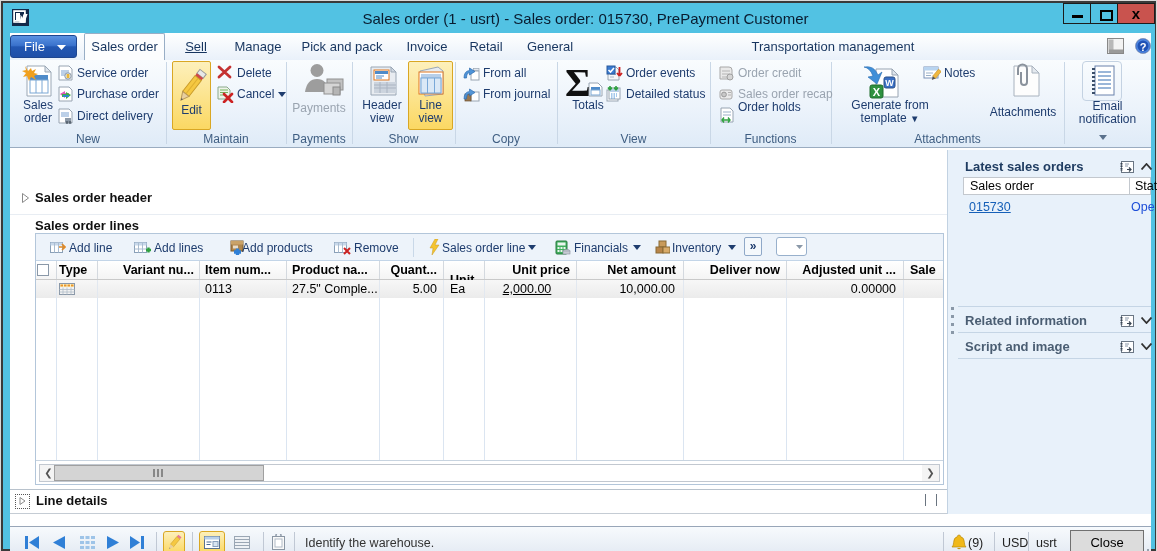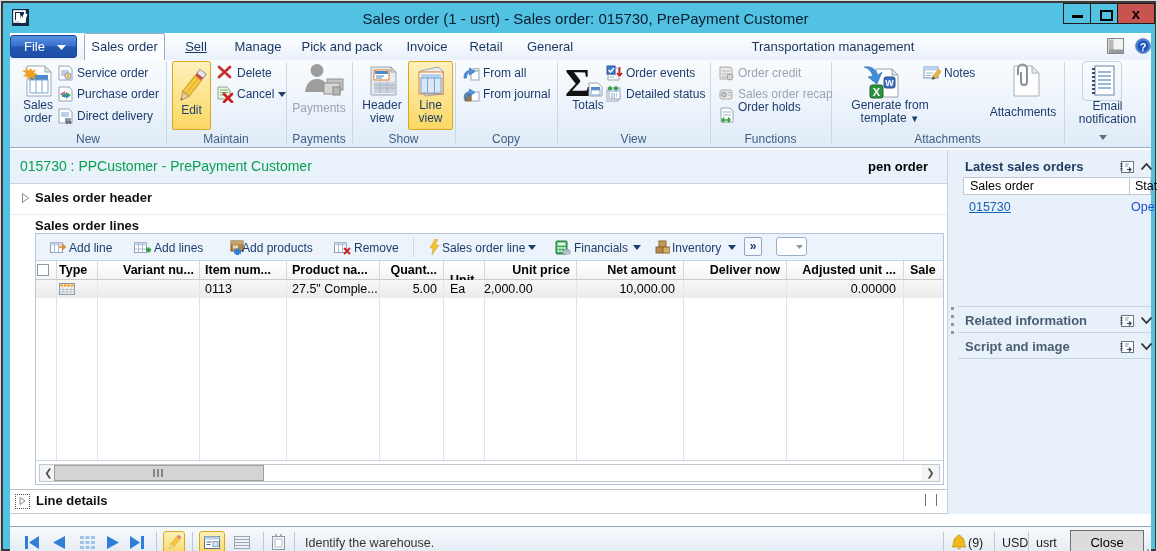--- a/index.html
+++ b/index.html
@@ -292,24 +292,20 @@
         <rect x="5" y="2" width="19" height="29" fill="#fff" stroke="#6a82ac"></rect>
         <path d="M8 8h13M8 12h13M8 16h13M8 20h13M8 24h13" stroke="#7a9ecb" stroke-width="1.6"></path>
         <path d="M5 5 h-3 M5 9 h-3 M5 13 h-3 M5 17 h-3 M5 21 h-3 M5 25 h-3 M5 29 h-3" stroke="#3a4e6a" stroke-width="2"></path>
       </svg>
     <div class="ab bigbtn" style="left:1054px;top:40px;width:87px;">Email<br>notification</div>
     <svg class="ab" style="left:1089px;top:75px;" width="8" height="5">
         <polygon points="0,0 8,0 4,5" fill="#5a718c"></polygon>
       </svg>
   </div>
   <div class="ab" id="main">
-    <div class="ab" id="band">
-      <div class="ab" style="left:10px;top:8px;font-size:14px;color:#0aa050;">015730 : PPCustomer - PrePayment Customer</div>
-      <div class="ab" style="left:800px;top:9px;width:118px;text-align:right;font-size:13px;font-weight:bold;color:#000;">pen order</div>
-    </div>
     <svg class="ab" style="left:11px;top:43px;" width="9" height="11">
         <polygon points="1.5,0.5 7.5,5 1.5,9.5" fill="none" stroke="#8a8a8a"></polygon>
       </svg>
     <div class="ab" style="left:25px;top:40px;font-size:13px;font-weight:bold;color:#111;">Sales order header</div>
     <div class="ab" style="left:0;top:64px;width:937px;height:1px;background:#e8edf3;"></div>
     <div class="ab" style="left:25px;top:68px;font-size:13px;font-weight:bold;color:#111;">Sales order lines</div>
 
     <div class="ab" id="gridbox" style="left:25px;top:83px;width:909px;height:252px;border:1px solid #b3c6da;box-sizing:border-box;background:#fff;">
       <div class="ab" id="gtoolbar" style="left:0;top:0;width:907px;height:27px;background:#edf3fa;border-bottom:1px solid #c3d5e8;box-sizing:border-box;">
         <svg class="ab" style="left:14px;top:7px;" width="16" height="13">
@@ -421,21 +417,21 @@
         <svg class="ab" style="left:23px;top:2px;" width="16" height="13">
             <rect x="0.5" y="1.5" width="15" height="11" fill="#f2f2f2" stroke="#8a98a8"></rect>
             <rect x="1" y="2" width="14" height="3" fill="#fdf0c0"></rect>
             <path d="M1.5 3.5h2.5M5 3.5h2.5M8.5 3.5h2.5M12 3.5h2.5" stroke="#e8952e" stroke-width="2"></path>
             <path d="M4 5.5v7M8 5.5v7M12 5.5v7M0.5 7.5h15M0.5 10h15" stroke="#b0bcc8" stroke-width="0.8"></path>
           </svg>
         <div class="ab" style="left:169px;top:2px;">0113</div>
         <div class="ab" style="left:256px;top:2px;">27.5" Comple...</div>
         <div class="ab" style="left:343px;top:2px;width:58px;text-align:right;">5.00</div>
         <div class="ab" style="left:414px;top:2px;">Ea</div>
-        <div class="ab" style="left:448px;top:2px;width:86px;text-align:left;">2,000.00</div>
+        <div class="ab" style="left:448px;top:2px;width:86px;text-align:center;text-decoration:underline;">2,000.00</div>
         <div class="ab" style="left:540px;top:2px;width:99px;text-align:right;">10,000.00</div>
         <div class="ab" style="left:750px;top:2px;width:110px;text-align:right;">0.00000</div>
       </div>
       <div class="ab" id="gbody" style="left:0;top:64px;width:907px;height:162px;">
         <div class="ab bl" style="left:20px;"></div>
           <div class="ab bl" style="left:61px;"></div>
           <div class="ab bl" style="left:163px;"></div>
           <div class="ab bl" style="left:250px;"></div>
           <div class="ab bl" style="left:343px;"></div>
           <div class="ab bl" style="left:407px;"></div>

